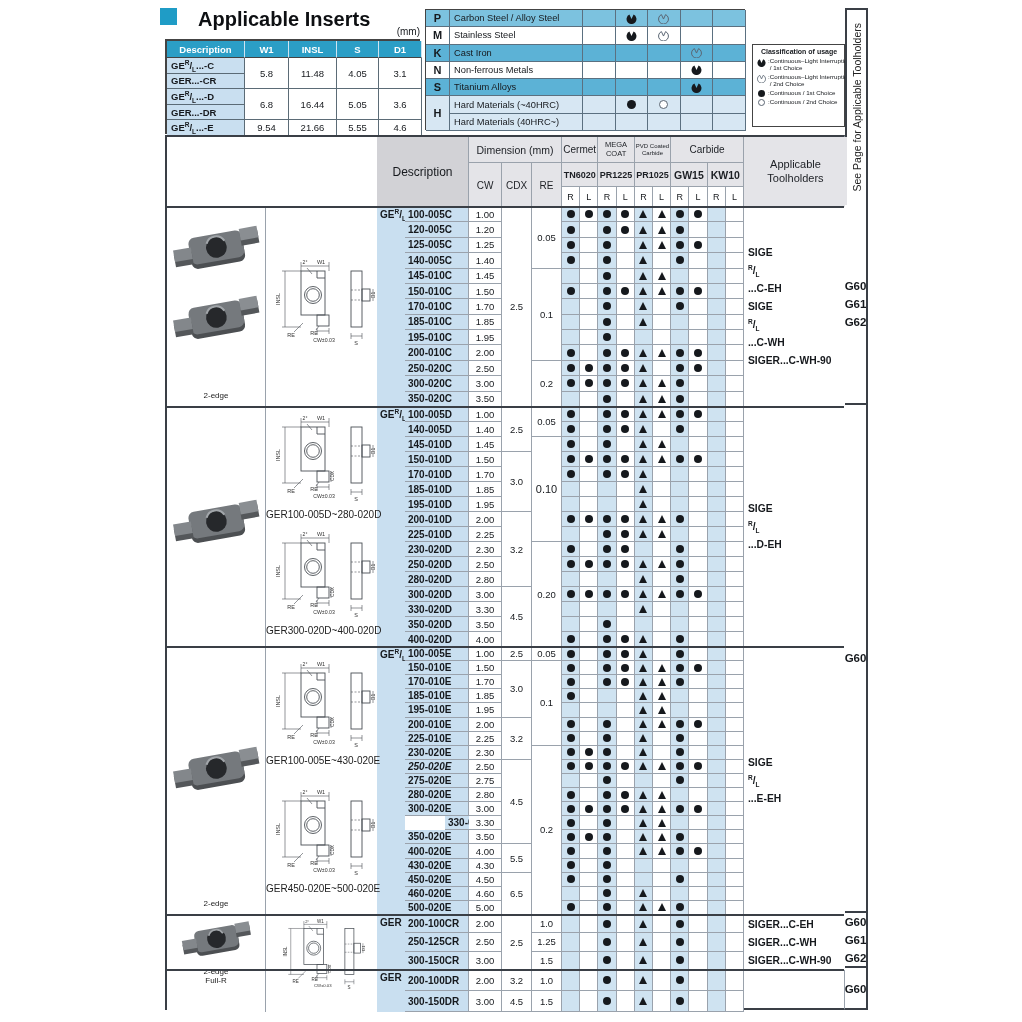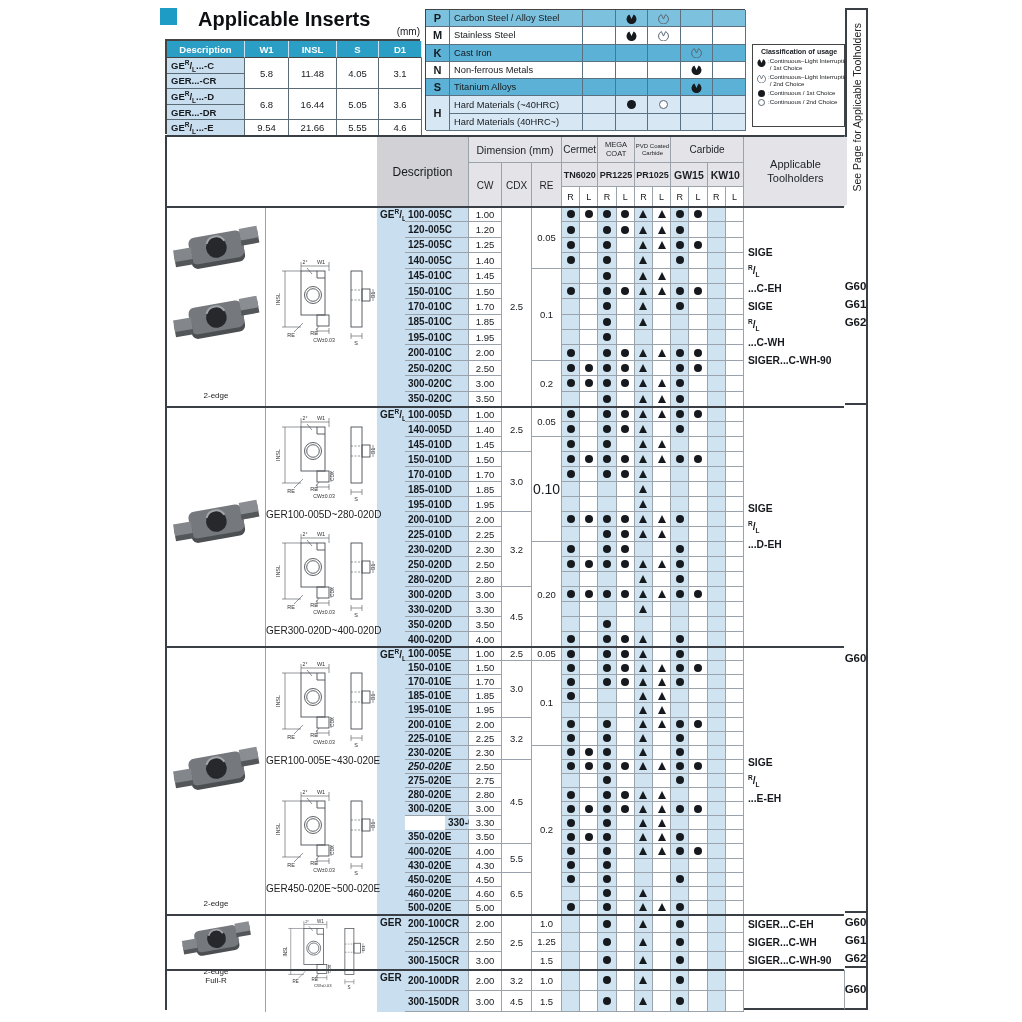--- a/index.html
+++ b/index.html
@@ -843,21 +843,21 @@
         <i class="dot" style="width:8px;height:8px"></i>
       </div>
       <div class="cell bR bB" style="left: 522.4px; top: 495px; width: 18.2px; height: 15px; background: rgb(255, 255, 255);"></div>
       <div class="cell bR bB" style="left: 540.6px; top: 495px; width: 18.2px; height: 15px; background: var(--col-blue);"></div>
       <div class="cell bR bB" style="left: 558.8px; top: 495px; width: 18.2px; height: 15px; background: rgb(255, 255, 255);"></div>
       <div class="cell bR bB" style="left: 335px; top: 270px; width: 30px; height: 45px; background: rgb(255, 255, 255); font-size: 9.5px;">2.5</div>
       <div class="cell bR bB" style="left: 335px; top: 315px; width: 30px; height: 60px; background: rgb(255, 255, 255); font-size: 9.5px;">3.0</div>
       <div class="cell bR bB" style="left: 335px; top: 375px; width: 30px; height: 75px; background: rgb(255, 255, 255); font-size: 9.5px;">3.2</div>
       <div class="cell bR bB" style="left: 335px; top: 450px; width: 30px; height: 60px; background: rgb(255, 255, 255); font-size: 9.5px;">4.5</div>
       <div class="cell bR bB" style="left: 365px; top: 270px; width: 30px; height: 30px; background: rgb(255, 255, 255); font-size: 9.5px;">0.05</div>
-      <div class="cell bR bB" style="left: 365px; top: 300px; width: 30px; height: 105px; background: rgb(255, 255, 255); font-size: 14px;">0.10</div>
+      <div class="cell bR bB" style="left: 365px; top: 300px; width: 30px; height: 105px; background: rgb(255, 255, 255); font-size: 11px;">0.10</div>
       <div class="cell bR bB" style="left: 365px; top: 405px; width: 30px; height: 105px; background: rgb(255, 255, 255); font-size: 9.5px;">0.20</div>
       <div class="cell" style="left: 577px; top: 270px; width: 103px; height: 240px; background: rgb(255, 255, 255); flex-direction: column; align-items: flex-start; justify-content: center; padding-left: 4px; font-size: 10.3px; font-weight: bold; white-space: nowrap; line-height: 18px;">SIGE<span class="rl"><sup>R</sup>/<sub>L</sub></span>...D-EH</div>
       <div class="cell" style="left: 210px; top: 510px; width: 28px; height: 268px; background: var(--desc-blue); align-items: flex-start; justify-content: flex-start; padding: 2px 0px 0px 3px; font-size: 10px; font-weight: bold;">GE<span class="rl"><sup>R</sup>/<sub>L</sub></span></div>
       <div class="cell bR bB" style="left: 238px; top: 510px; width: 64px; height: 14.1053px; background: var(--desc-blue); font-size: 10px; font-weight: bold; justify-content: flex-start; padding-left: 3px; white-space: nowrap;">100-005E</div>
       <div class="cell bR bB" style="left: 302px; top: 510px; width: 33px; height: 14.1053px; background: rgb(255, 255, 255); font-size: 9.5px;">1.00</div>
       <div class="cell bR bB" style="left: 395px; top: 510px; width: 18.2px; height: 14.1053px; background: var(--col-blue);">
         <i class="dot" style="width:8px;height:8px"></i>
       </div>
       <div class="cell bR bB" style="left: 413.2px; top: 510px; width: 18.2px; height: 14.1053px; background: rgb(255, 255, 255);"></div>
       <div class="cell bR bB" style="left: 431.4px; top: 510px; width: 18.2px; height: 14.1053px; background: var(--col-blue);">

